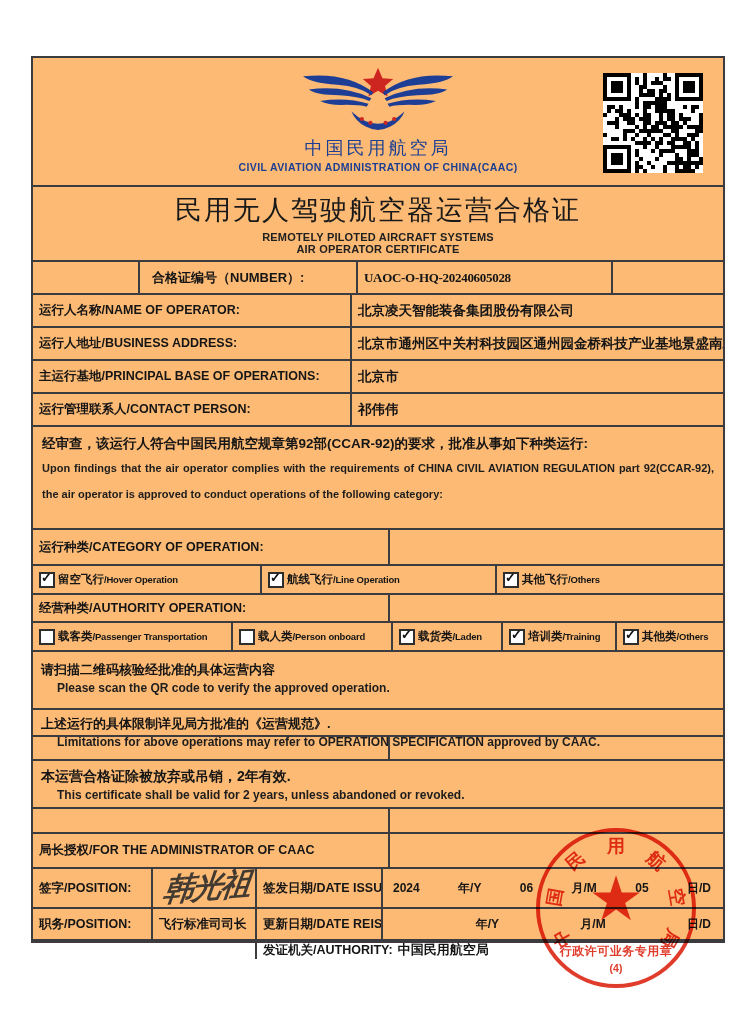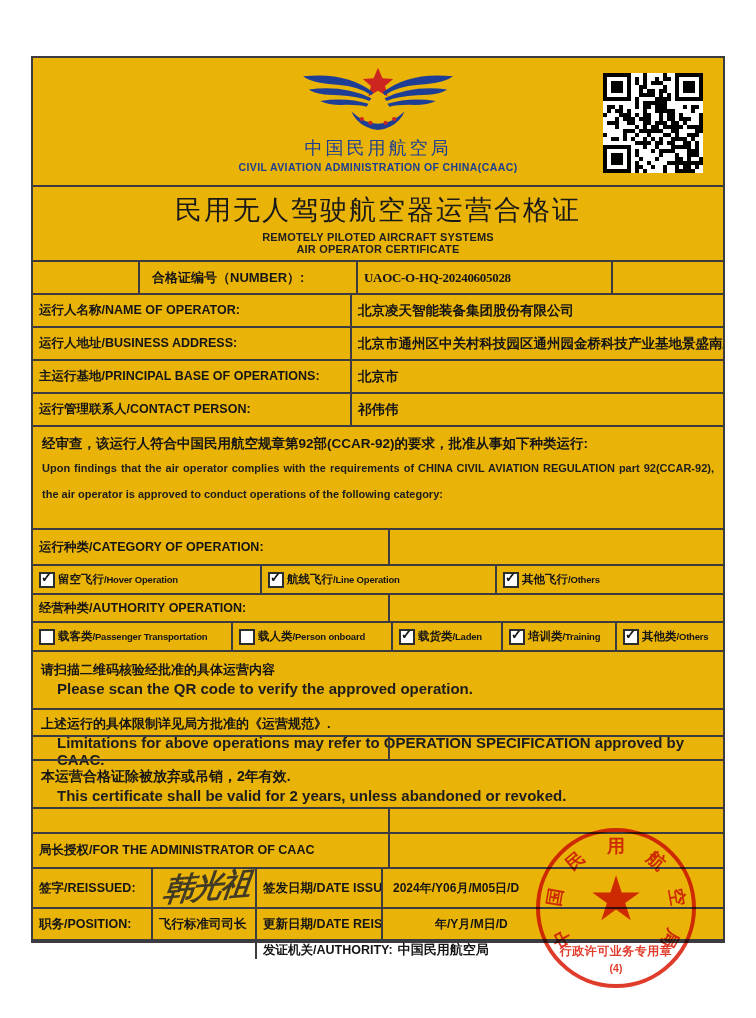--- a/index.html
+++ b/index.html
@@ -1,19 +1,19 @@
 <!DOCTYPE html>
 <html><head>
 <meta charset="utf-8">
 <style>
   html,body{margin:0;padding:0;}
   body{width:756px;height:1018px;position:relative;background:#ffffff;
        font-family:"Liberation Sans",sans-serif;color:#151515;overflow:hidden;}
   .cert{position:absolute;left:31px;top:56px;width:694px;height:887px;
-        border:2px solid #3c3c40;box-sizing:border-box;display:flex;flex-direction:column;background:#eab308;}
+        border:2px solid #3c3c40;box-sizing:border-box;display:flex;flex-direction:column;background:#fdba74;}
   .row{display:flex;flex:none;border-bottom:2px solid #3c3c40;box-sizing:border-box;position:relative;}
   .row.last{border-bottom:none;flex:1;}
   .cell{box-sizing:border-box;border-right:2px solid #3c3c40;display:flex;align-items:center;
         padding:0 6px;overflow:hidden;white-space:nowrap;}
   .cell.end{border-right:none;flex:1;}
   .lbl{font-size:12.5px;font-weight:700;letter-spacing:0;}
   .val{font-size:13.5px;font-weight:700;}
   
   .hdr{position:relative;}
   .agency-cn{position:absolute;left:0;right:0;top:78px;text-align:center;
@@ -28,29 +28,29 @@
   
   .title-row{flex-direction:column;align-items:center;justify-content:center;}
   .title-cn{font-family:"Liberation Serif",serif;font-size:27px;letter-spacing:2px;color:#191919;}
   .title-en{font-size:11px;font-weight:700;color:#202020;margin-top:3px;letter-spacing:0.2px;}
   
   .para{display:block;padding:6px 9px 0 9px;white-space:normal;}
   .para .cn{font-size:13.5px;font-weight:600;line-height:22px;}
   .para .en{font-size:11px;font-weight:600;line-height:26px;text-align:justify;color:#1d1d1d;}
   .two-line{display:block;padding:7px 8px 0 8px;white-space:normal;}
   .two-line .cn{font-size:13px;font-weight:700;line-height:21px;}
-  .two-line .en{font-size:15px;font-weight:600;line-height:17px;color:#1d1d1d;padding-left:16px;}
+  .two-line .en{font-size:12px;font-weight:600;line-height:17px;color:#1d1d1d;padding-left:16px;}
   
   .opt{font-weight:700;}
   .cb{width:12px;height:12px;border:2px solid #2d2d2d;margin-right:3px;flex:none;position:relative;background:#fff;}
   .cb.checked::after{content:"✓";position:absolute;left:0px;top:-4px;font-size:13px;font-weight:700;color:#111;}
   .opt .cn{font-size:11.5px;}
   .opt .en{font-size:9.5px;letter-spacing:-0.2px;}
   
-  .date-cell{padding:0 12px 0 10px;}
+  .date-cell{justify-content:space-between;padding:0 12px 0 10px;}
   .date-cell span{font-size:12px;font-weight:700;}
   .sig-name{font-family:"Liberation Serif",serif;font-style:italic;font-weight:700;font-size:31px;
             letter-spacing:-2px;color:#2a2a2a;transform:rotate(-5deg) skewX(-12deg);display:inline-block;
             position:relative;top:-1px;left:4px;opacity:.88;}
   
   .seal{position:absolute;left:536px;top:828px;width:160px;height:160px;z-index:6;
         mix-blend-mode:multiply;opacity:.93;pointer-events:none;}
   .seal .ring{position:absolute;inset:0;border:4px solid #de2d1b;border-radius:50%;box-sizing:border-box;}
   .seal .star{position:absolute;left:0;right:0;top:40px;text-align:center;font-size:62px;line-height:62px;color:#de2d1b;}
   .seal .rc{position:absolute;width:20px;height:22px;text-align:center;font-family:"Liberation Serif",serif;
@@ -465,21 +465,21 @@
 
   <div class="row" style="height:35px">
     <div class="cell" style="width:357px">
       <span class="lbl">局长授权/FOR THE ADMINISTRATOR OF CAAC</span>
     </div>
     <div class="cell end"></div>
   </div>
 
   <div class="row" style="height:40px">
     <div class="cell" style="width:120px">
-      <span class="lbl">签字/REISSUED:</span>
+      <span class="lbl">签字/POSITION:</span>
     </div>
     <div class="cell" style="width:104px;overflow:visible">
       <span class="sig-name">韩光祖</span>
     </div>
     <div class="cell" style="width:126px">
       <span class="lbl">签发日期/DATE ISSUED:</span>
     </div>
     <div class="cell end date-cell">
       <span>2024</span>
       <span>年/Y</span>

